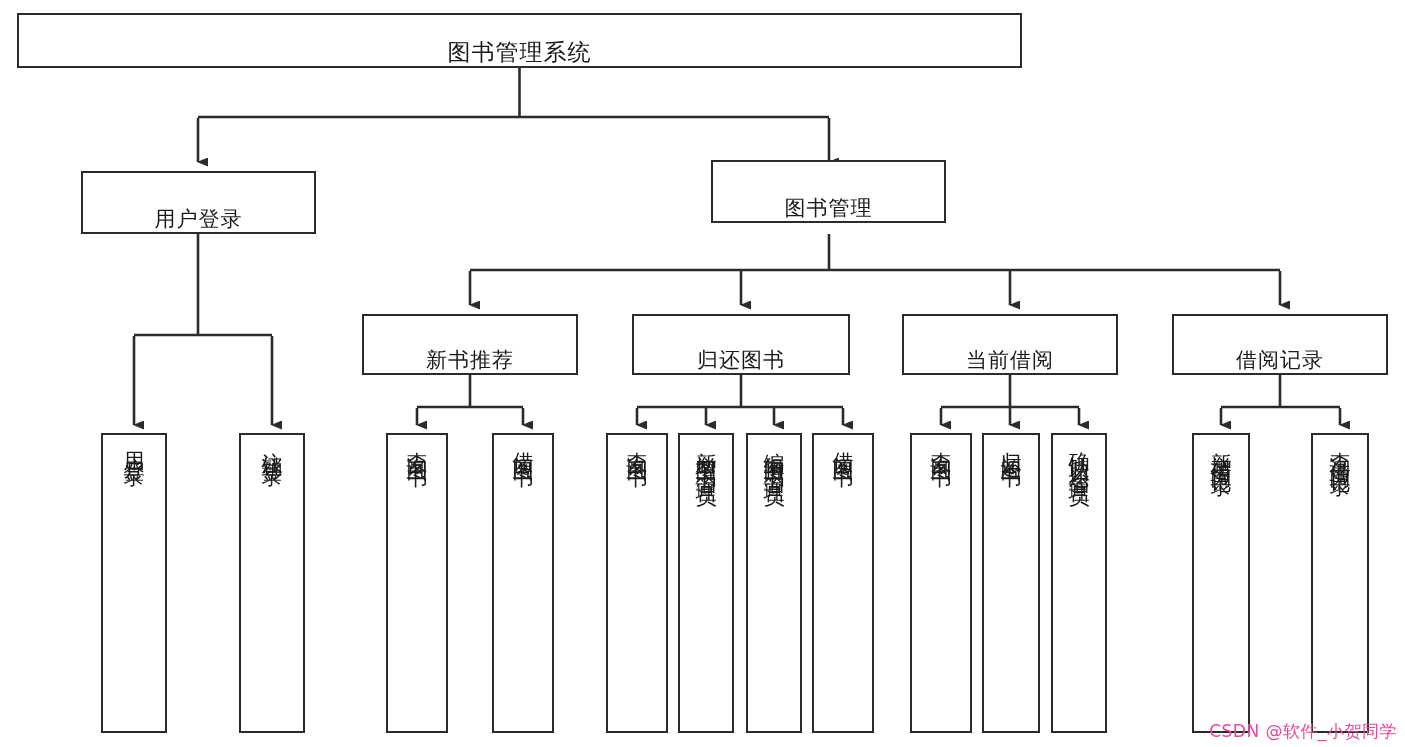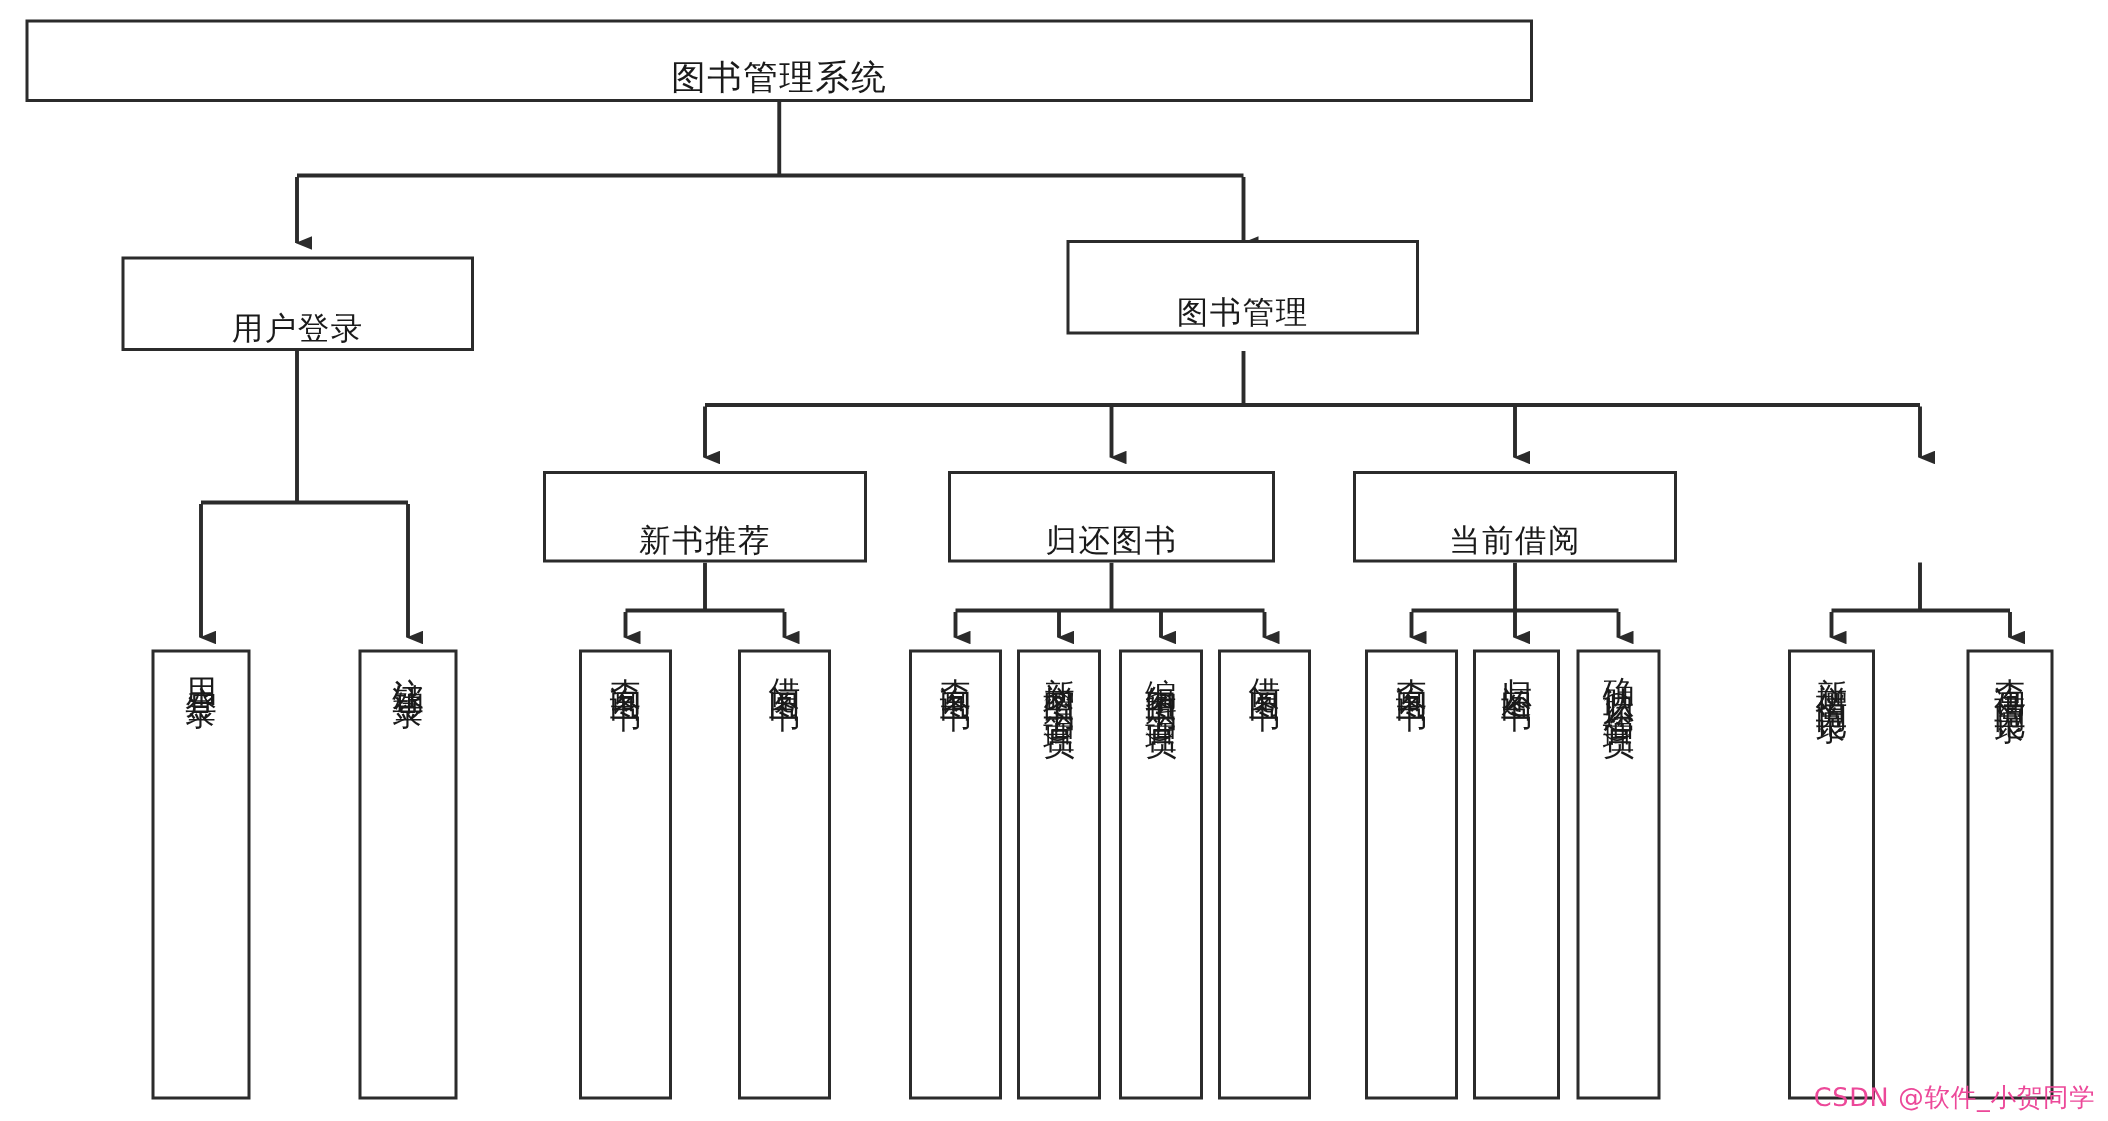--- a/index.html
+++ b/index.html
@@ -144,20 +144,23 @@
   </div>
 
   <div class="node h lvl3" style="left:632px;top:314px;width:218px;height:61px;">
     <span class="lbl">归还图书</span>
   </div>
 
   <div class="node h lvl3" style="left:902px;top:314px;width:216px;height:61px;">
     <span class="lbl">当前借阅</span>
   </div>
 
+  <div class="node h lvl3" style="left:1172px;top:314px;width:216px;height:61px;">
+    <span class="lbl">借阅记录</span>
+  </div>
 
   <div class="node leaf" style="left:101px;top:433px;width:66px;height:300px;">
     <span class="lbl">用户登录</span>
   </div>
 
   <div class="node leaf" style="left:239px;top:433px;width:66px;height:300px;">
     <span class="lbl">注销登录</span>
   </div>
 
   <div class="node leaf" style="left:386px;top:433px;width:62px;height:300px;">

